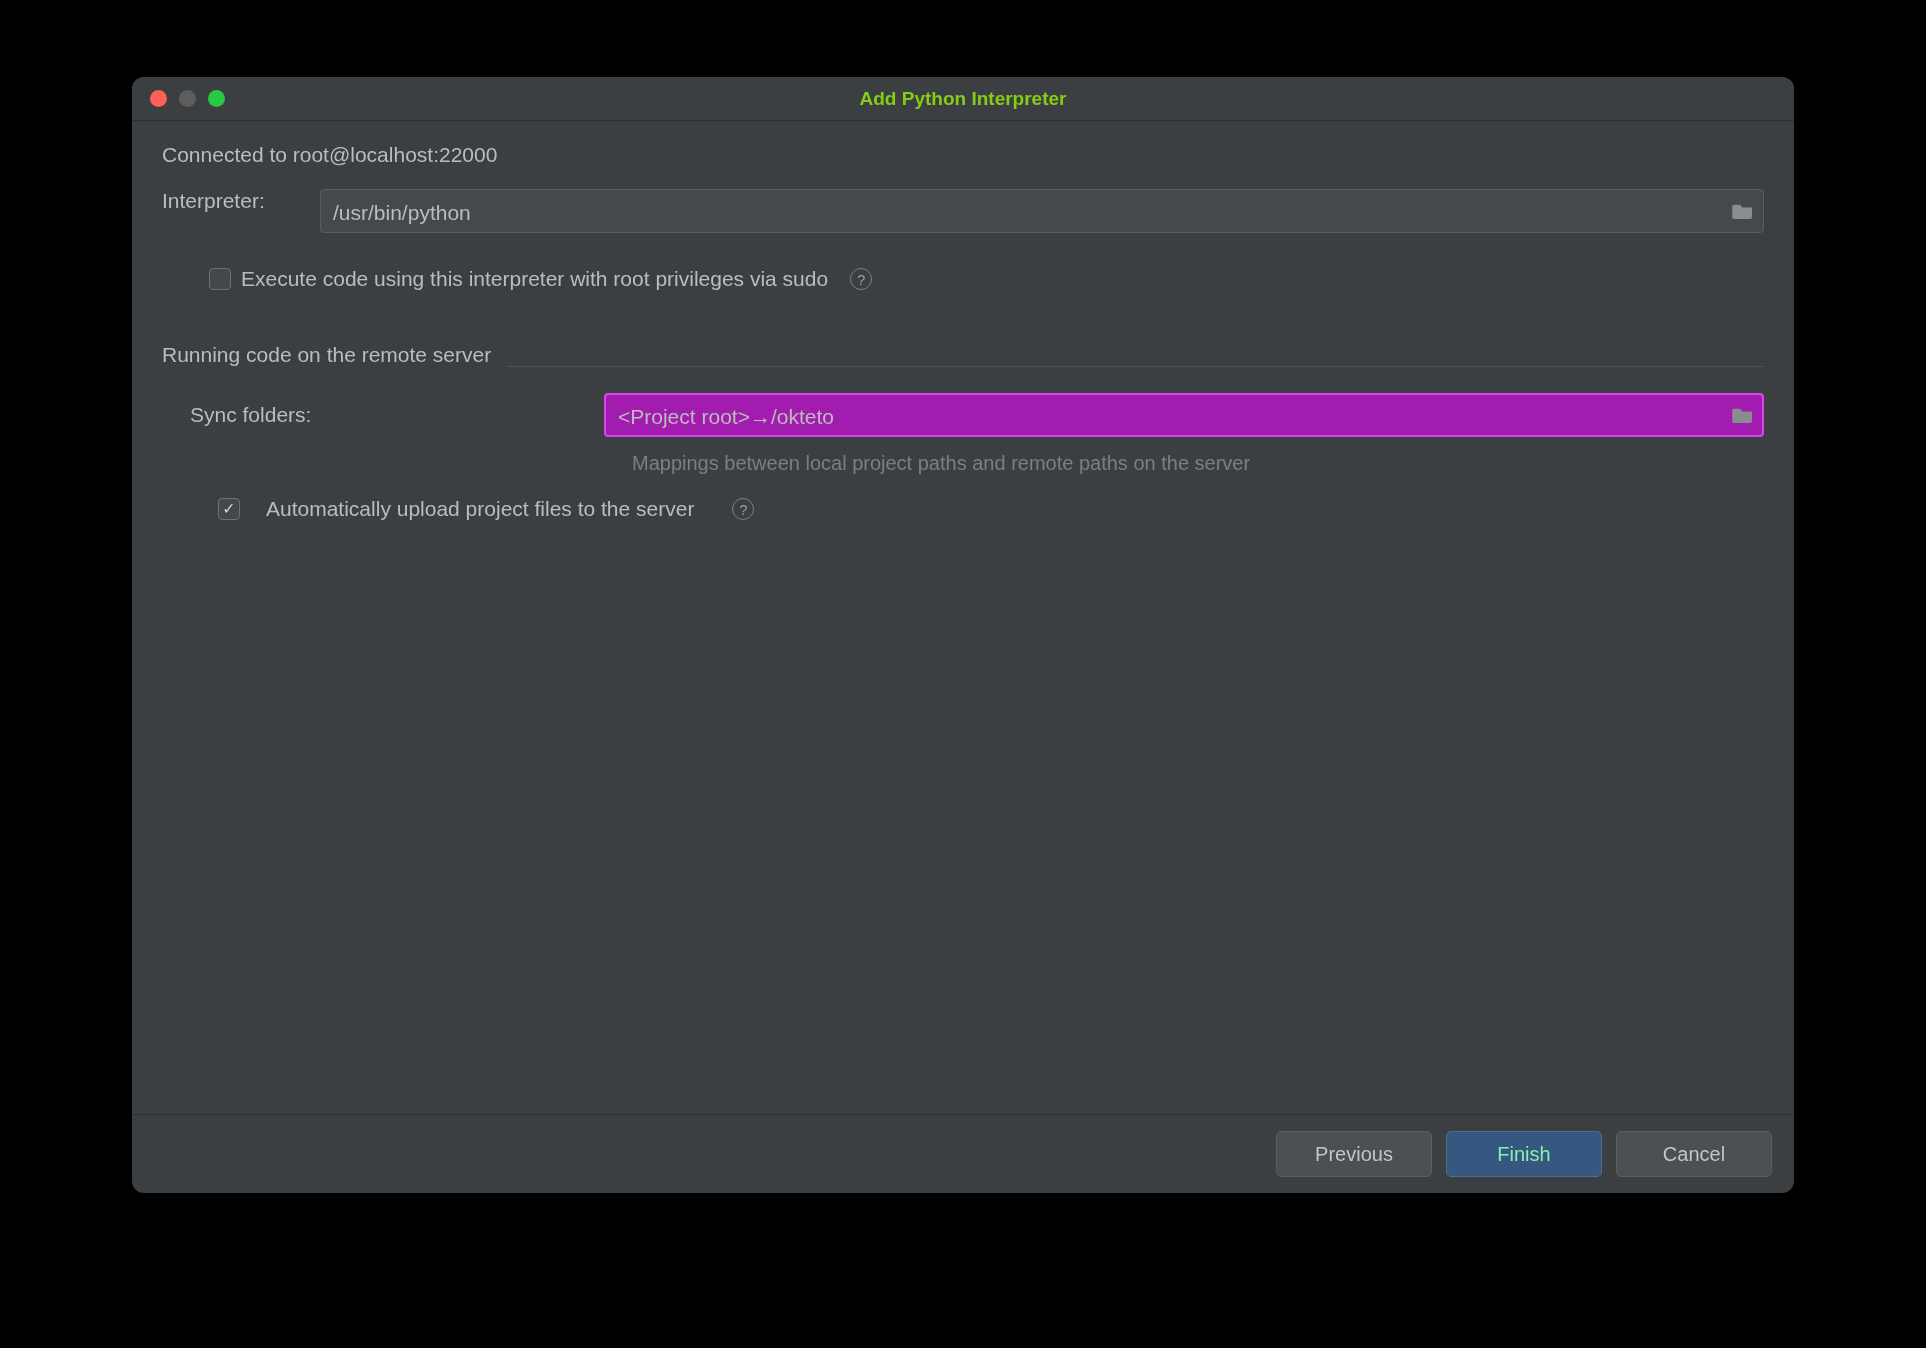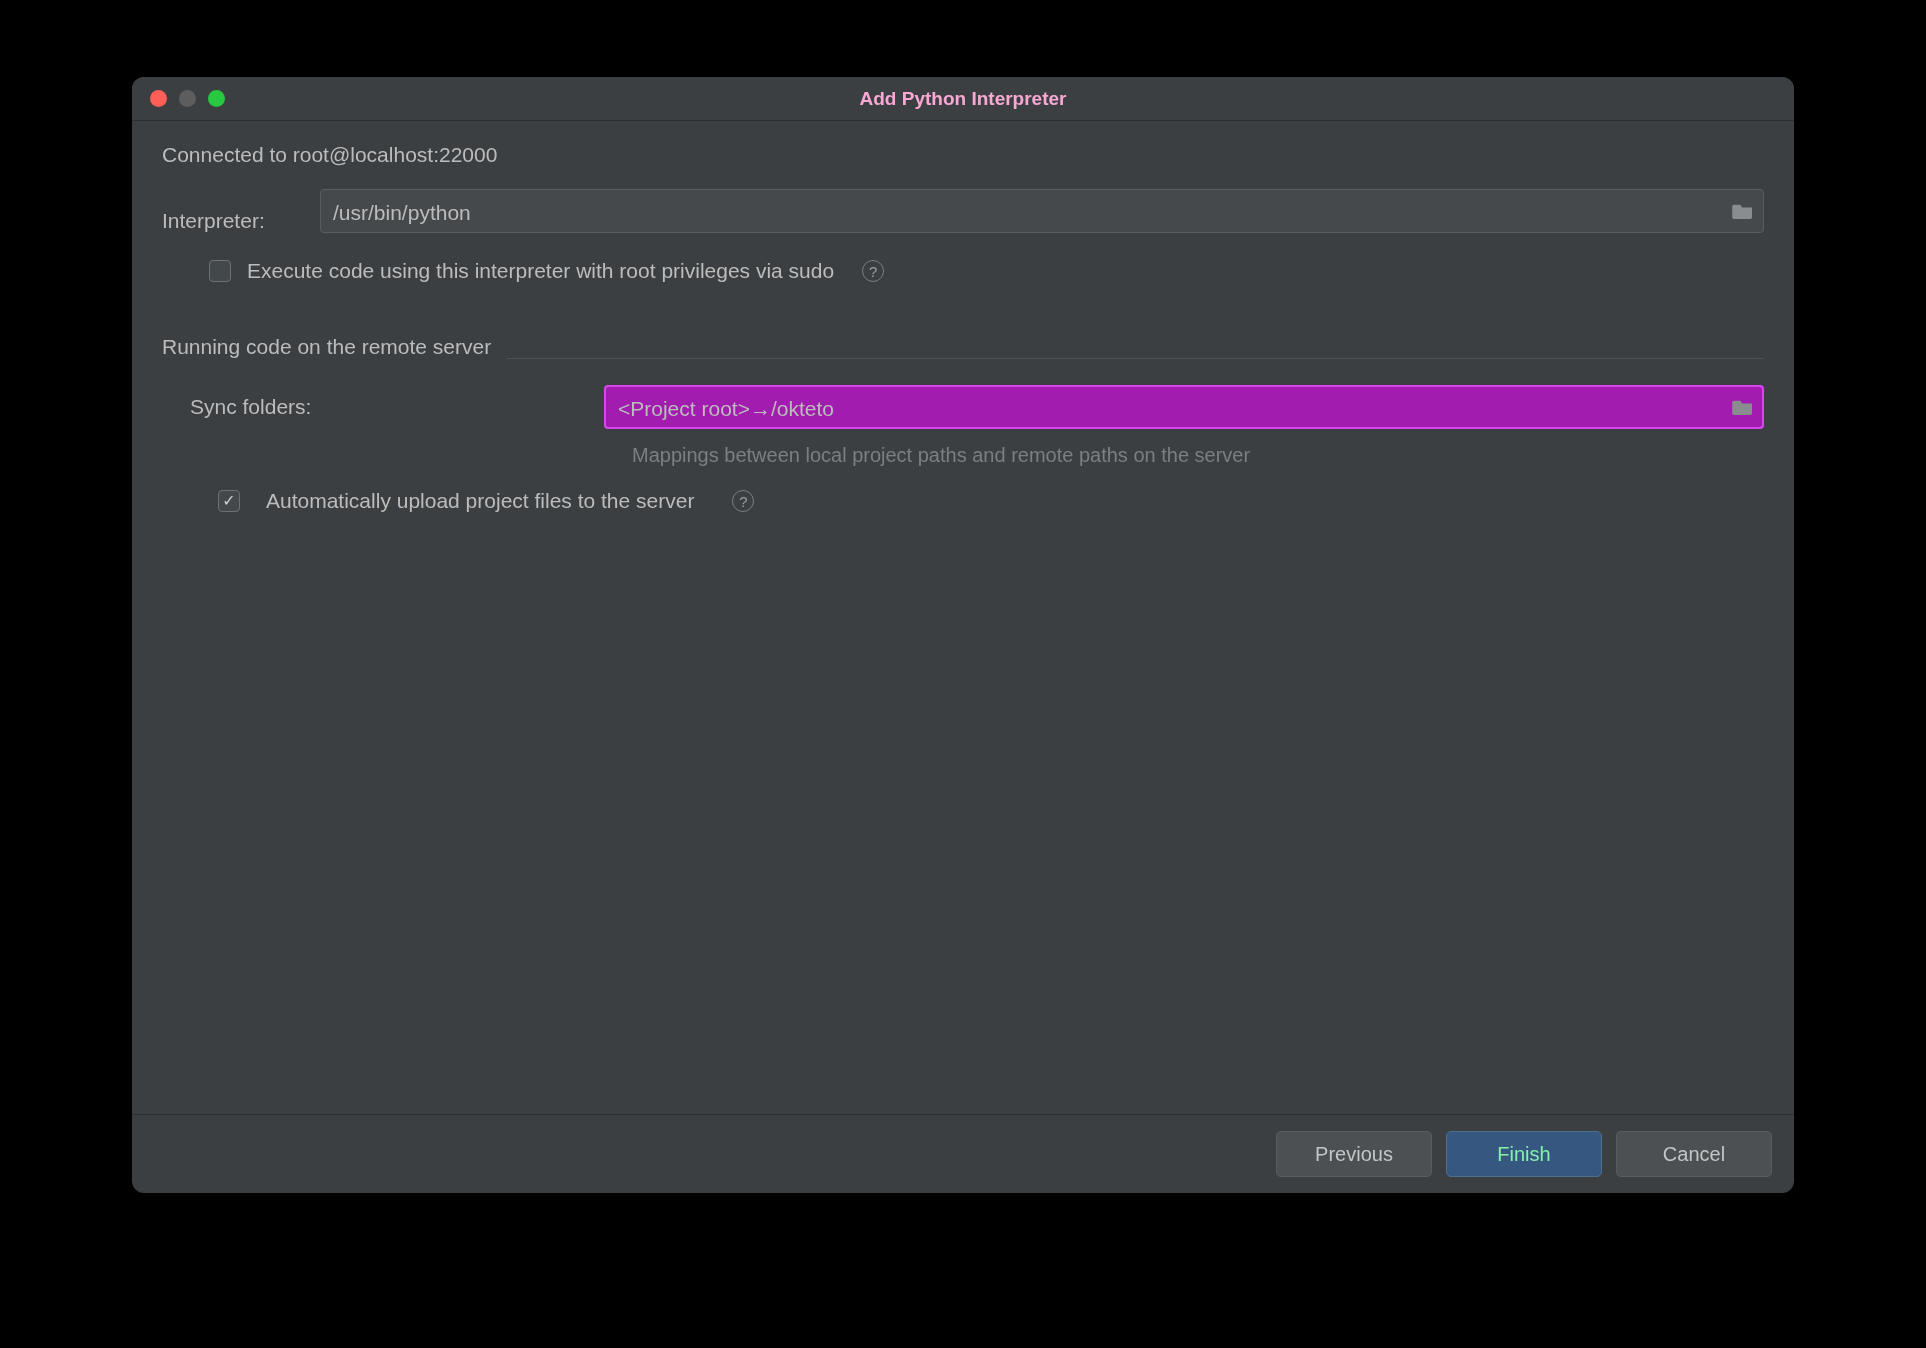--- a/index.html
+++ b/index.html
@@ -40,36 +40,36 @@
     gap: 12px;
   }
   .traffic .dot {
     width: 17px; height: 17px; border-radius: 50%;
   }
   .dot.red { background: #ff5f57; }
   .dot.gray { background: #5d5d5d; }
   .dot.green { background: #28c840; }
   .title {
     margin: 0 auto;
-    color: #f9a8d4;
+    color: #84cc16;
     font-size: 19px;
     font-weight: 600;
   }
   .content {
     flex: 1;
     padding: 22px 30px 0 30px;
     color: #bcbcbc;
     font-size: 21px;
     display: flex;
     flex-direction: column;
   }
   .row {
     display: flex;
-    align-items: flex-end;
-    margin-bottom: 12px;
+    align-items: flex-start;
+    margin-bottom: 20px;
   }
   .label { color: #bcbcbc; }
   .status { margin-bottom: 22px; }
   .interpreter-label { width: 158px; }
   .input-wrap {
     flex: 1;
     position: relative;
   }
   .text-input {
     width: 100%;
@@ -91,21 +91,21 @@
     right: 10px;
     top: 50%;
     transform: translateY(-50%);
     color: #8a8d8f;
     cursor: pointer;
   }
   .folder-icon svg { display: block; }
   .checkbox-row {
     display: flex;
     align-items: center;
-    gap: 16px;
+    gap: 10px;
     margin-top: 14px;
     margin-bottom: 10px;
     padding-left: 37px;
   }
   .checkbox {
     width: 22px; height: 22px;
     border: 1px solid #6e7072;
     border-radius: 4px;
     background: #43494a;
     display: flex;

